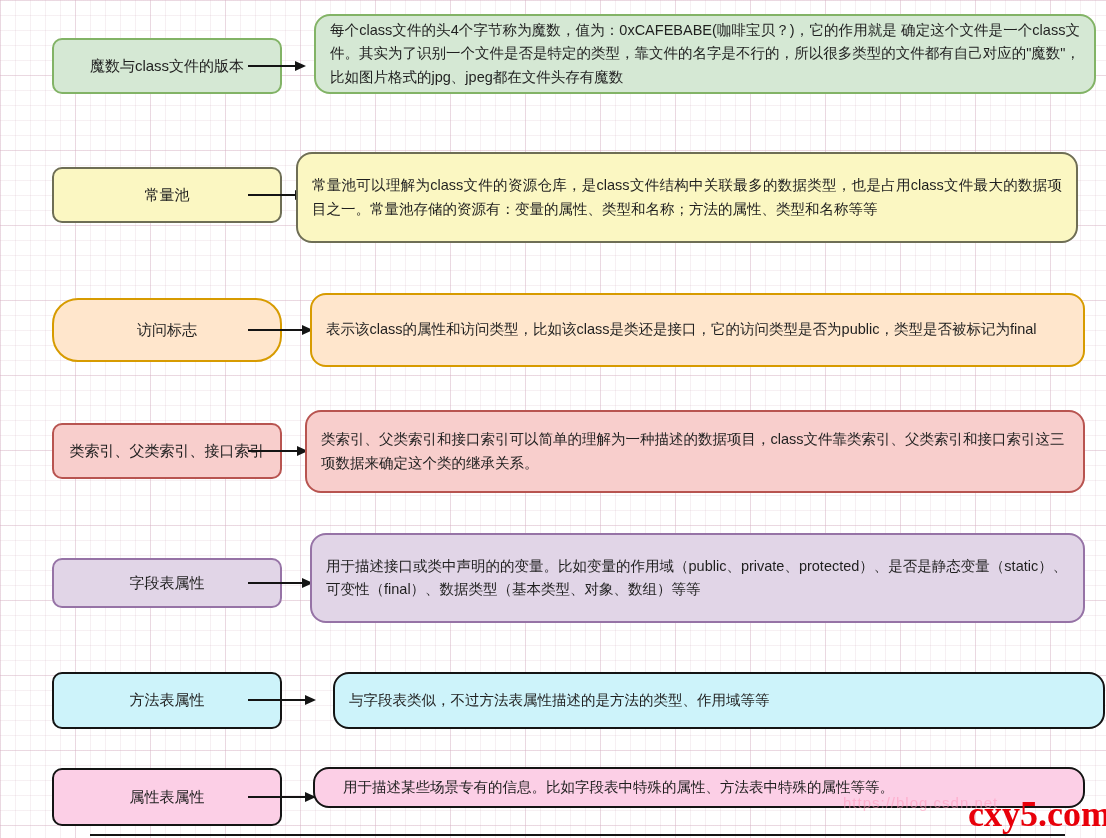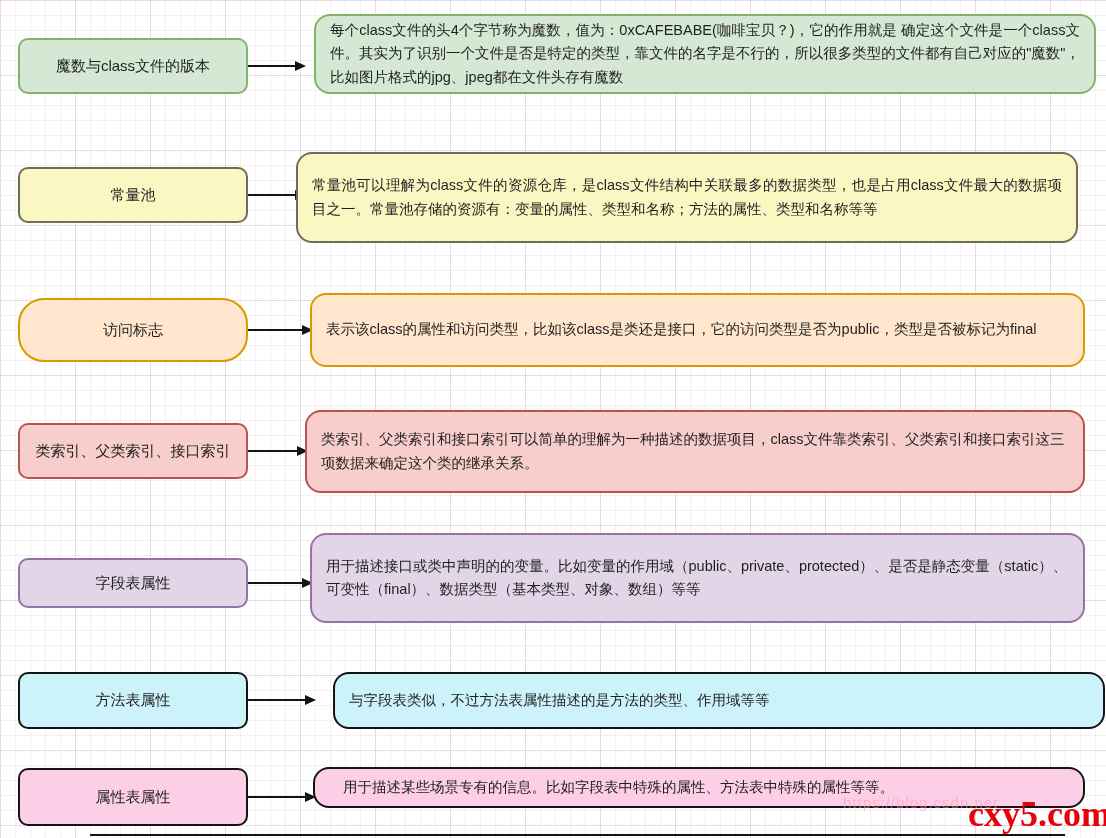--- a/index.html
+++ b/index.html
@@ -11,21 +11,21 @@
       linear-gradient(rgba(216,178,196,0.38) 1px, transparent 1px),
       linear-gradient(90deg, rgba(216,178,196,0.38) 1px, transparent 1px),
       linear-gradient(rgba(216,186,200,0.22) 1px, transparent 1px),
       linear-gradient(90deg, rgba(216,186,200,0.22) 1px, transparent 1px);
     background-size:75px 75px,75px 75px,15px 15px,15px 15px;
   }
   .node,.desc{
     position:absolute;box-sizing:border-box;display:flex;align-items:center;
     border:2px solid;color:#1f1f1f;
   }
-  .node{border-radius:10px;justify-content:center;font-size:15px;padding:15px 8px;text-align:center;}
+  .node{border-radius:10px;justify-content:center;font-size:15px;padding:15px 8px;text-align:center;margin-left:34px;}
   .desc{border-radius:16px;font-size:14.5px;line-height:1.62;padding:4px 14px;}
   .desc span{width:100%;display:block;}
   .just span{text-align:justify;}
   .cent span{}
   .arrow{position:absolute;height:2px;background:#141414;}
   .arrow::after{
     content:"";position:absolute;right:-2px;top:50%;transform:translateY(-50%);
     width:0;height:0;border-left:11px solid #141414;
     border-top:5px solid transparent;border-bottom:5px solid transparent;
   }

